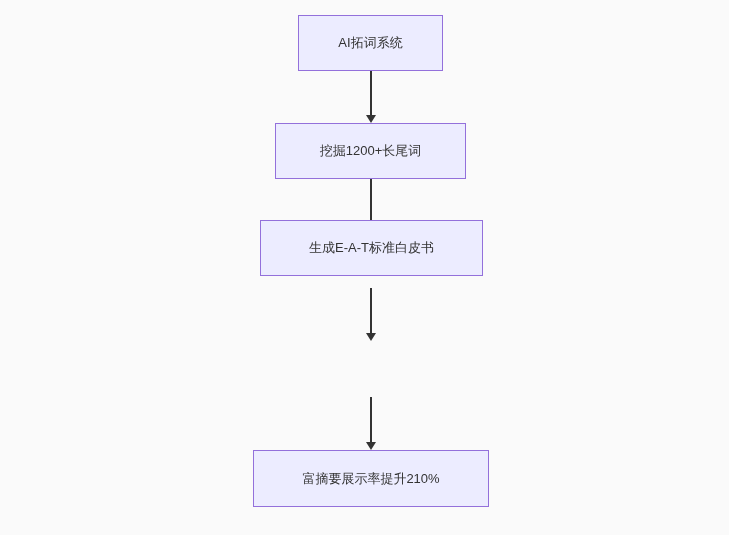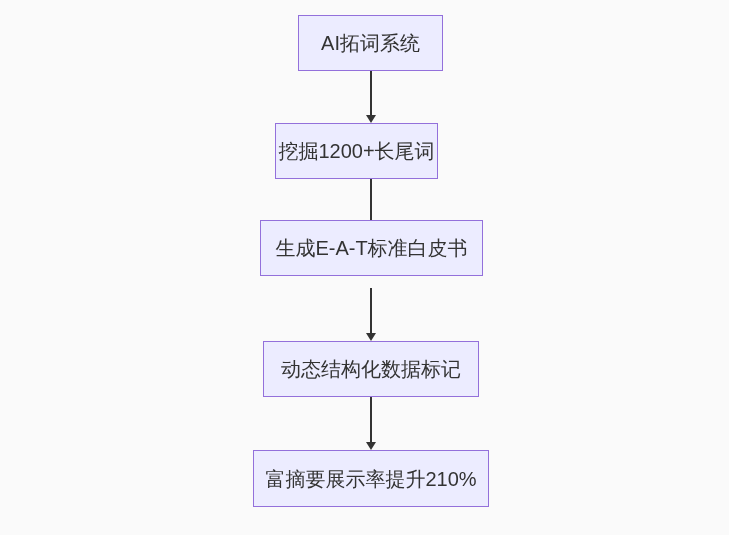--- a/index.html
+++ b/index.html
@@ -22,21 +22,21 @@
     background: var(--background);
   }
   .node {
     position: absolute;
     background: var(--node-fill);
     border: 1px solid var(--node-border);
     display: flex;
     align-items: center;
     justify-content: center;
     color: var(--node-text);
-    font-size: 20px;
+    font-size: 13px;
     line-height: 1.2;
     text-align: center;
     white-space: nowrap;
   }
   .arrow {
     position: absolute;
     left: 371px;
     transform: translateX(-50%);
     display: flex;
     flex-direction: column;
@@ -61,41 +61,38 @@
 
   <div class="node" style="left:298px; top:15px; width:145px; height:56px;">
     <span>AI拓词系统</span>
   </div>
 
   <div class="arrow" style="top:71px; height:52px;">
     <div class="arrow-line"></div>
     <div class="arrow-head"></div>
   </div>
 
-  <div class="node" style="left:275px; top:123px; width:163px; height:56px;">
+  <div class="node" style="left:275px; top:123px; width:191px; height:56px;">
     <span>挖掘1200+长尾词</span>
   </div>
 
   <div class="arrow" style="top:179px; height:53px;">
     <div class="arrow-line"></div>
     <div class="arrow-head"></div>
   </div>
 
   <div class="node" style="left:260px; top:220px; width:223px; height:56px;">
     <span>生成E-A-T标准白皮书</span>
   </div>
 
   <div class="arrow" style="top:288px; height:53px;">
     <div class="arrow-line"></div>
     <div class="arrow-head"></div>
   </div>
 
-  <div class="node" style="left:263px; top:341px; width:216px; height:56px;">
-    <span>动态结构化数据标记</span>
-  </div>
 
   <div class="arrow" style="top:397px; height:53px;">
     <div class="arrow-line"></div>
     <div class="arrow-head"></div>
   </div>
 
   <div class="node" style="left:253px; top:450px; width:236px; height:57px;">
     <span>富摘要展示率提升210%</span>
   </div>
 

